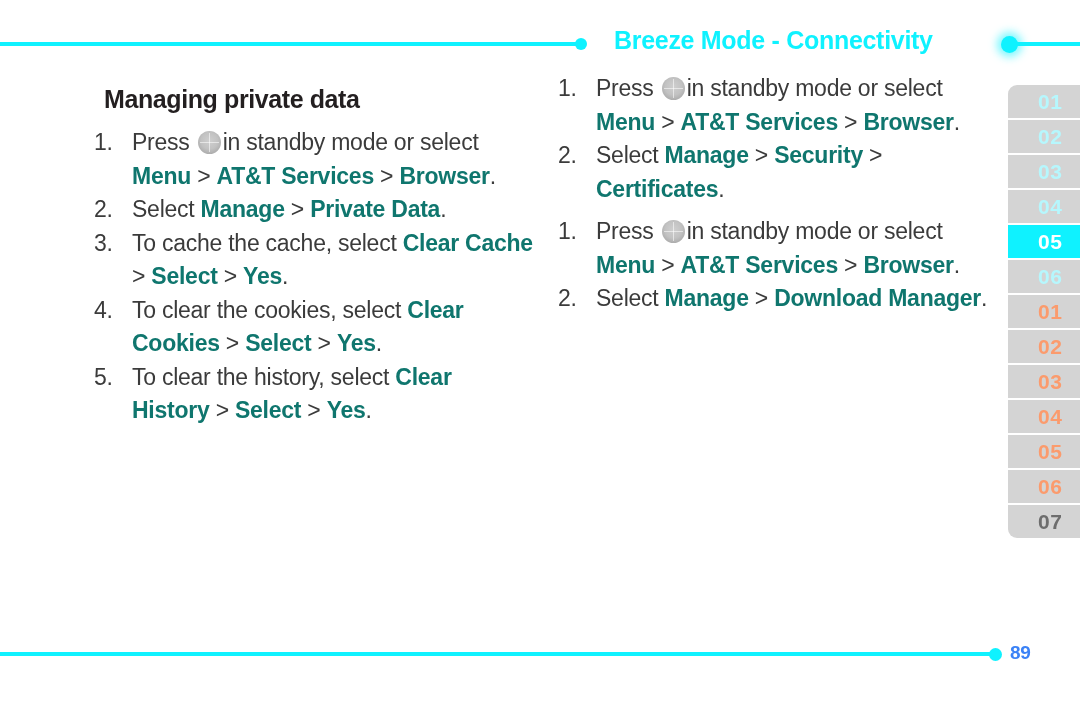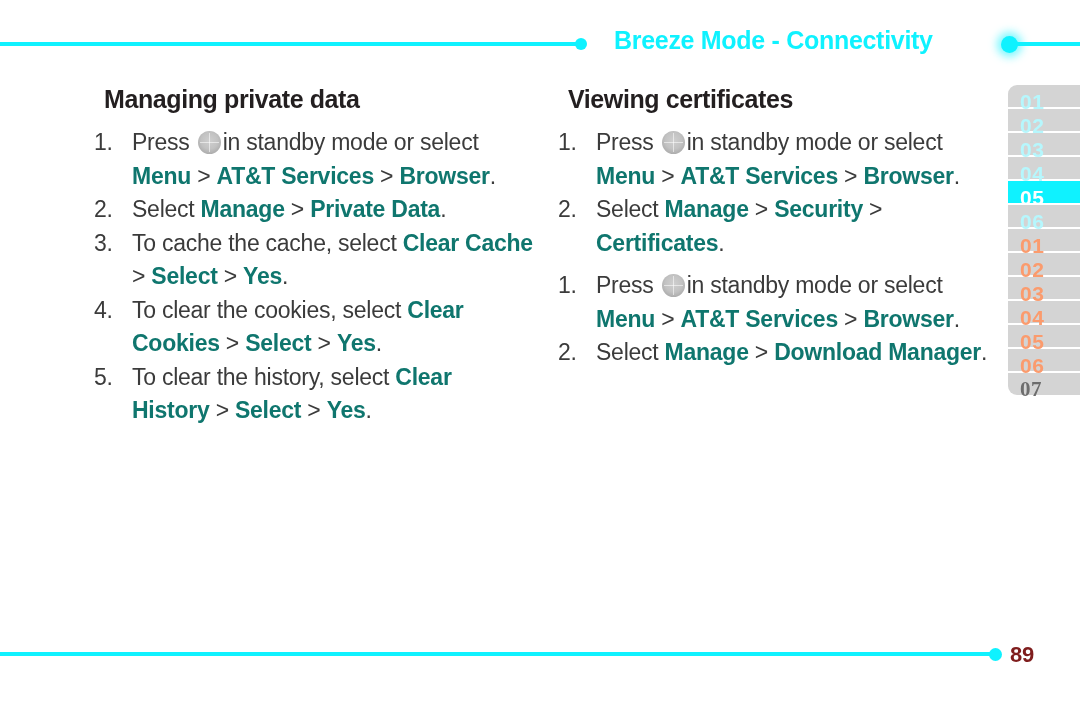--- a/index.html
+++ b/index.html
@@ -138,36 +138,36 @@
 
   
   .tabstrip {
     position: absolute;
     left: 1008px;
     top: 85px;
     width: 72px;
   }
   .tab {
     position: relative;
-    height: 22px;
+    height: 33px;
     margin-bottom: 2px;
     background: #d4d4d4;
     color: #ffffff;
     font-size: 21px;
     line-height: 33px;
     font-weight: bold;
     letter-spacing: 0.5px;
-    padding-left: 12px;
+    padding-left: 30px;
     box-sizing: border-box;
   }
   .tab.first { border-top-left-radius: 9px; }
   .tab.last  { border-bottom-left-radius: 9px; margin-bottom: 0; }
   .tab.cyan    { color: #b6f7fd; }
   .tab.orange  { color: #fb9b6d; }
-  .tab.plain   { color: #6d6d6d; font-family: Liberation Serif, serif; }
+  .tab.plain   { color: #6d6d6d; }
   .tab.active  { background: #0ff2ff; color: #ffffff; }
 
   
   .footer {
     position: absolute;
     left: 0;
     top: 636px;
     width: 1080px;
     height: 40px;
   }
@@ -185,23 +185,23 @@
     top: 12px;
     width: 13px;
     height: 13px;
     border-radius: 50%;
     background: #0ff2ff;
   }
   .ftr-page {
     position: absolute;
     left: 1010px;
     top: 6px;
-    font-size: 22px;
-    font-weight: bold;
-    color: #7f1d1d;
+    font-size: 19px;
+    font-weight: bold;
+    color: #3b82f6;
     letter-spacing: -0.3px;
   }
 </style>
 </head>
 <body>
 
 <div class="header">
   <div class="hdr-line-left"></div>
   <div class="hdr-dot-left"></div>
   <div class="hdr-title">Breeze Mode - Connectivity</div>
@@ -214,21 +214,20 @@
     <ol class="steps">
       <li><span class="num">1.</span><span class="">Press </span><span class="navkey"></span><span class="">in standby mode or select </span><span class="hl">Menu</span><span class="sep"> &gt; </span><span class="hl">AT&amp;T Services</span><span class="sep"> &gt; </span><span class="hl">Browser</span><span class="">.</span></li>
       <li><span class="num">2.</span><span class="">Select </span><span class="hl">Manage</span><span class="sep"> &gt; </span><span class="hl">Private Data</span><span class="">.</span></li>
       <li><span class="num">3.</span><span class="">To cache the cache, select </span><span class="hl">Clear Cache</span><span class="sep"> &gt; </span><span class="hl">Select</span><span class="sep"> &gt; </span><span class="hl">Yes</span><span class="">.</span></li>
       <li><span class="num">4.</span><span class="">To clear the cookies, select </span><span class="hl">Clear Cookies</span><span class="sep"> &gt; </span><span class="hl">Select</span><span class="sep"> &gt; </span><span class="hl">Yes</span><span class="">.</span></li>
       <li><span class="num">5.</span><span class="">To clear the history, select </span><span class="hl">Clear History</span><span class="sep"> &gt; </span><span class="hl">Select</span><span class="sep"> &gt; </span><span class="hl">Yes</span><span class="">.</span></li>
     </ol>
   </div>
 
 <div class="col col-right" id="col-right">
-    <h2 class="section-title">Viewing certificates</h2>
     <ol class="steps">
       <li><span class="num">1.</span><span class="">Press </span><span class="navkey"></span><span class="">in standby mode or select </span><span class="hl">Menu</span><span class="sep"> &gt; </span><span class="hl">AT&amp;T Services</span><span class="sep"> &gt; </span><span class="hl">Browser</span><span class="">.</span></li>
       <li><span class="num">2.</span><span class="">Select </span><span class="hl">Manage</span><span class="sep"> &gt; </span><span class="hl">Security</span><span class="sep"> &gt; </span><span class="hl">Certificates</span><span class="">.</span></li>
     </ol>
     <div class="sec-gap"></div>
     <ol class="steps">
       <li><span class="num">1.</span><span class="">Press </span><span class="navkey"></span><span class="">in standby mode or select </span><span class="hl">Menu</span><span class="sep"> &gt; </span><span class="hl">AT&amp;T Services</span><span class="sep"> &gt; </span><span class="hl">Browser</span><span class="">.</span></li>
       <li><span class="num">2.</span><span class="">Select </span><span class="hl">Manage</span><span class="sep"> &gt; </span><span class="hl">Download Manager</span><span class="">.</span></li>
     </ol>
   </div>

